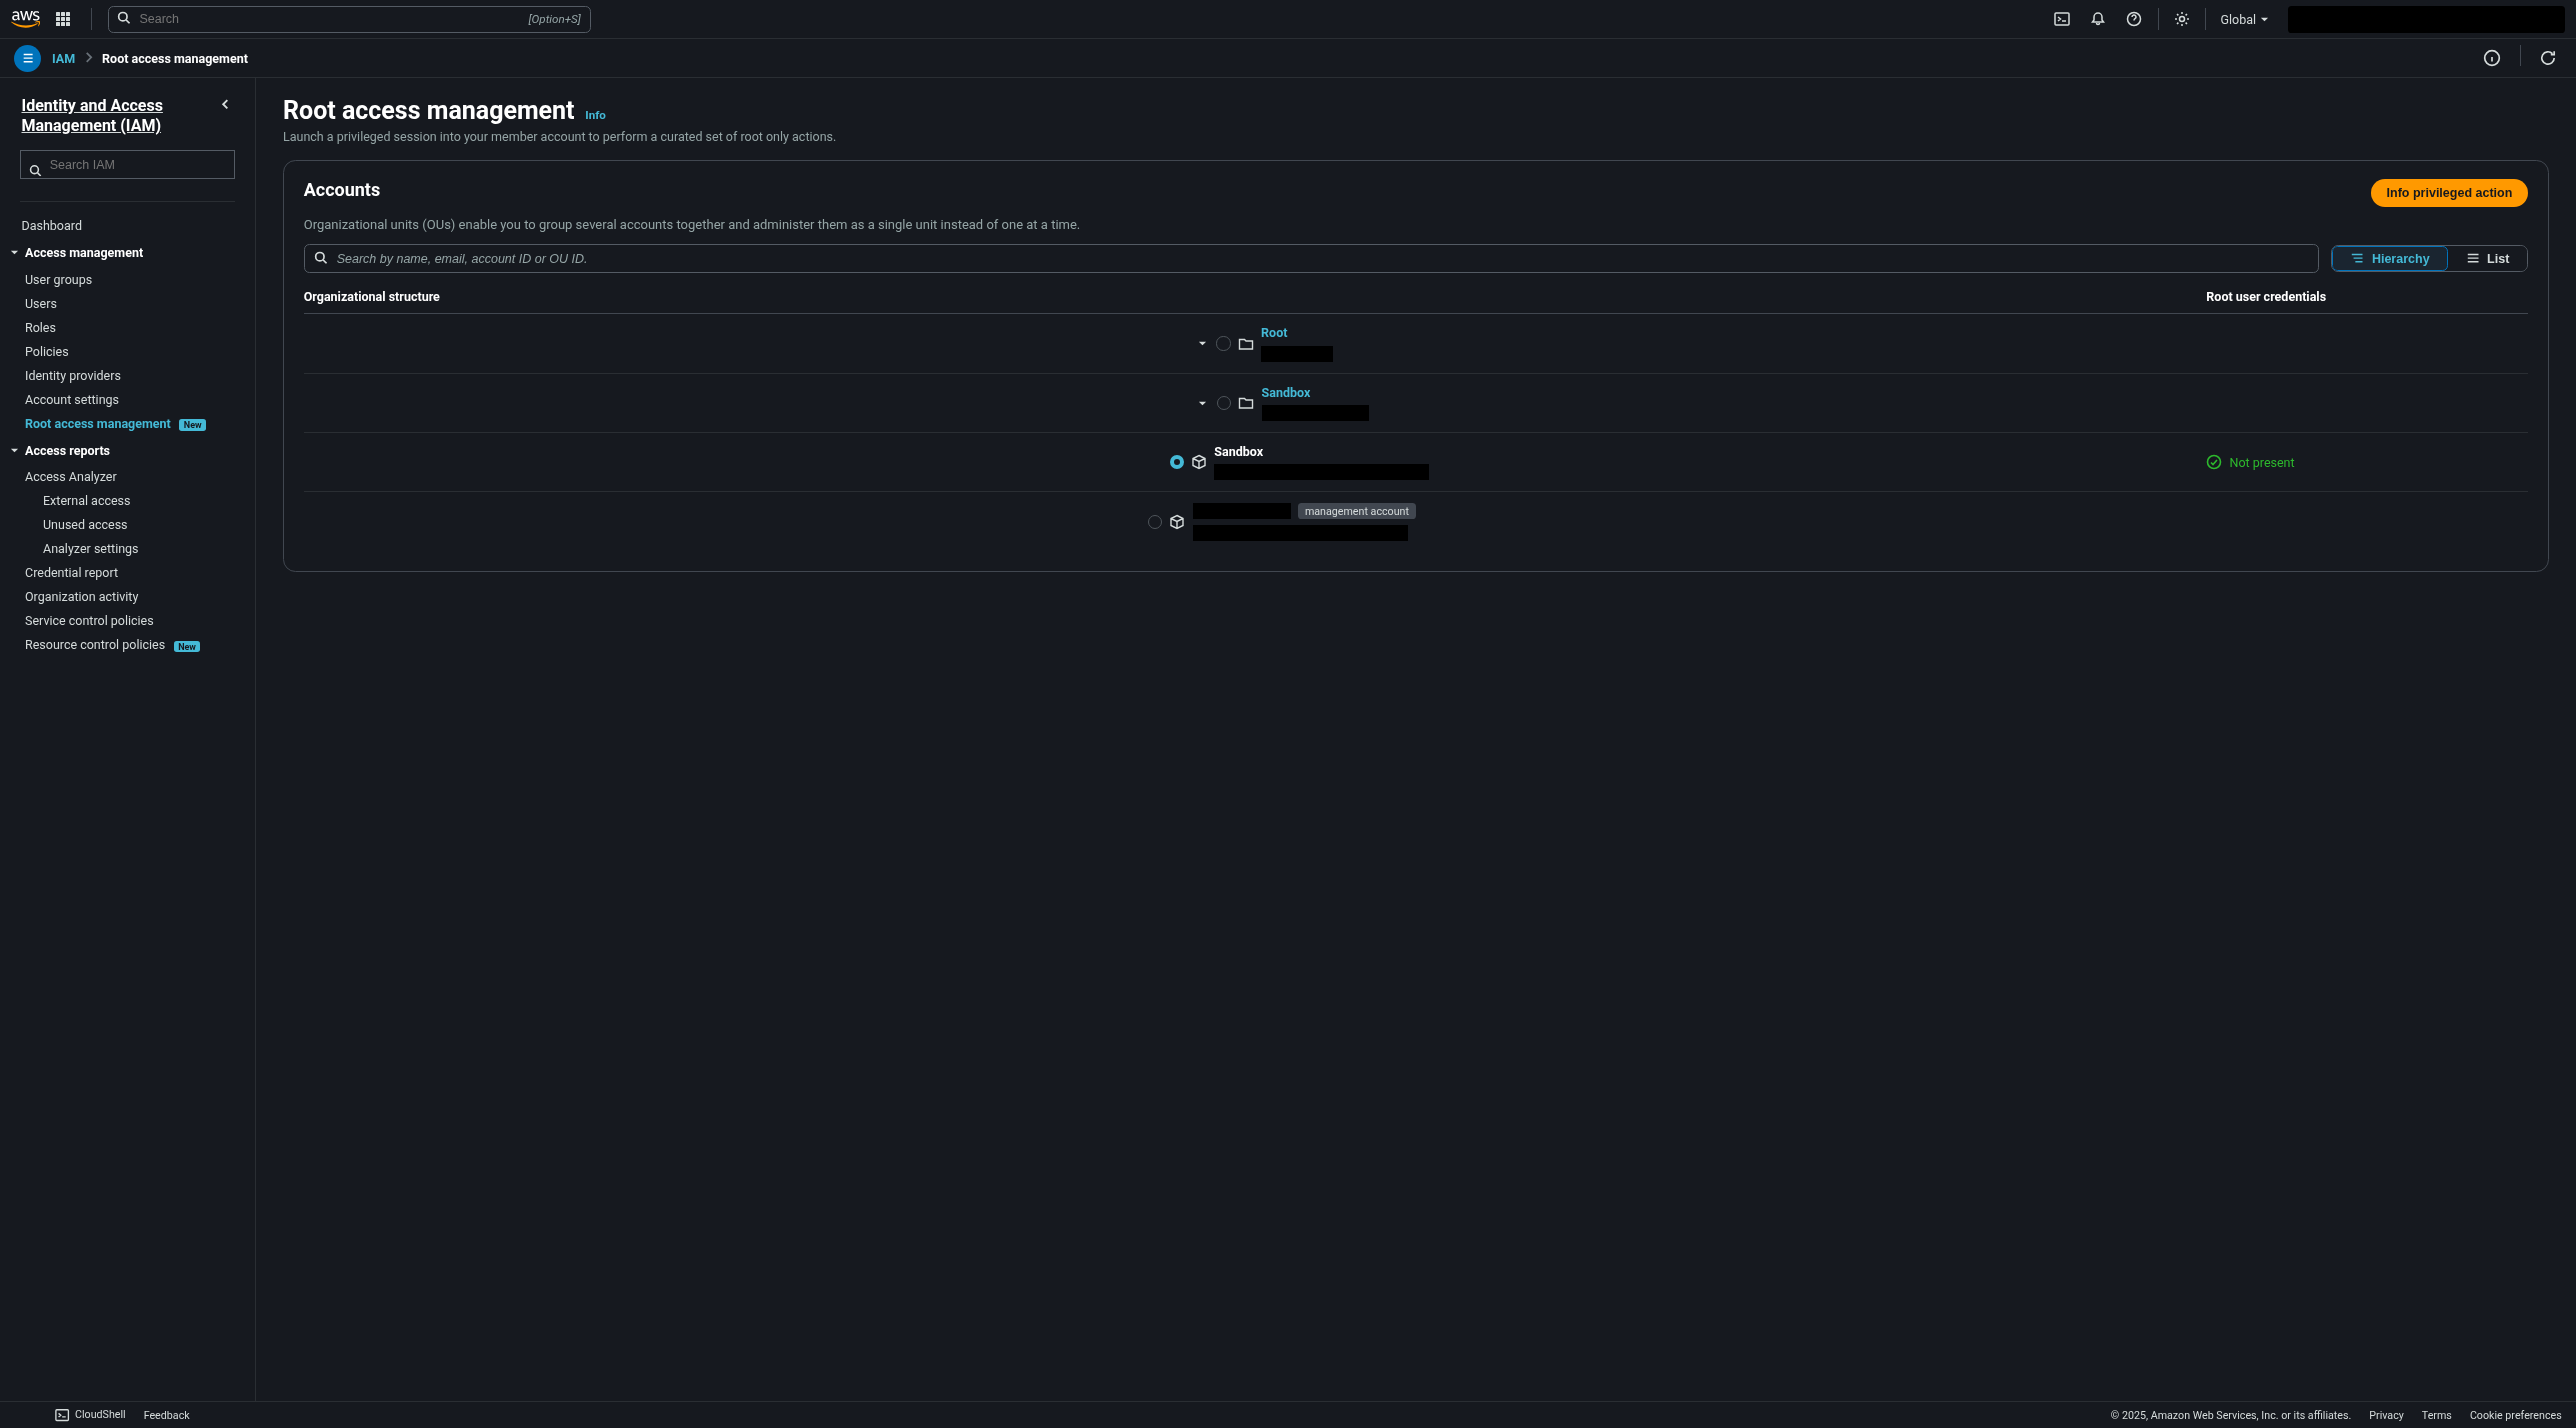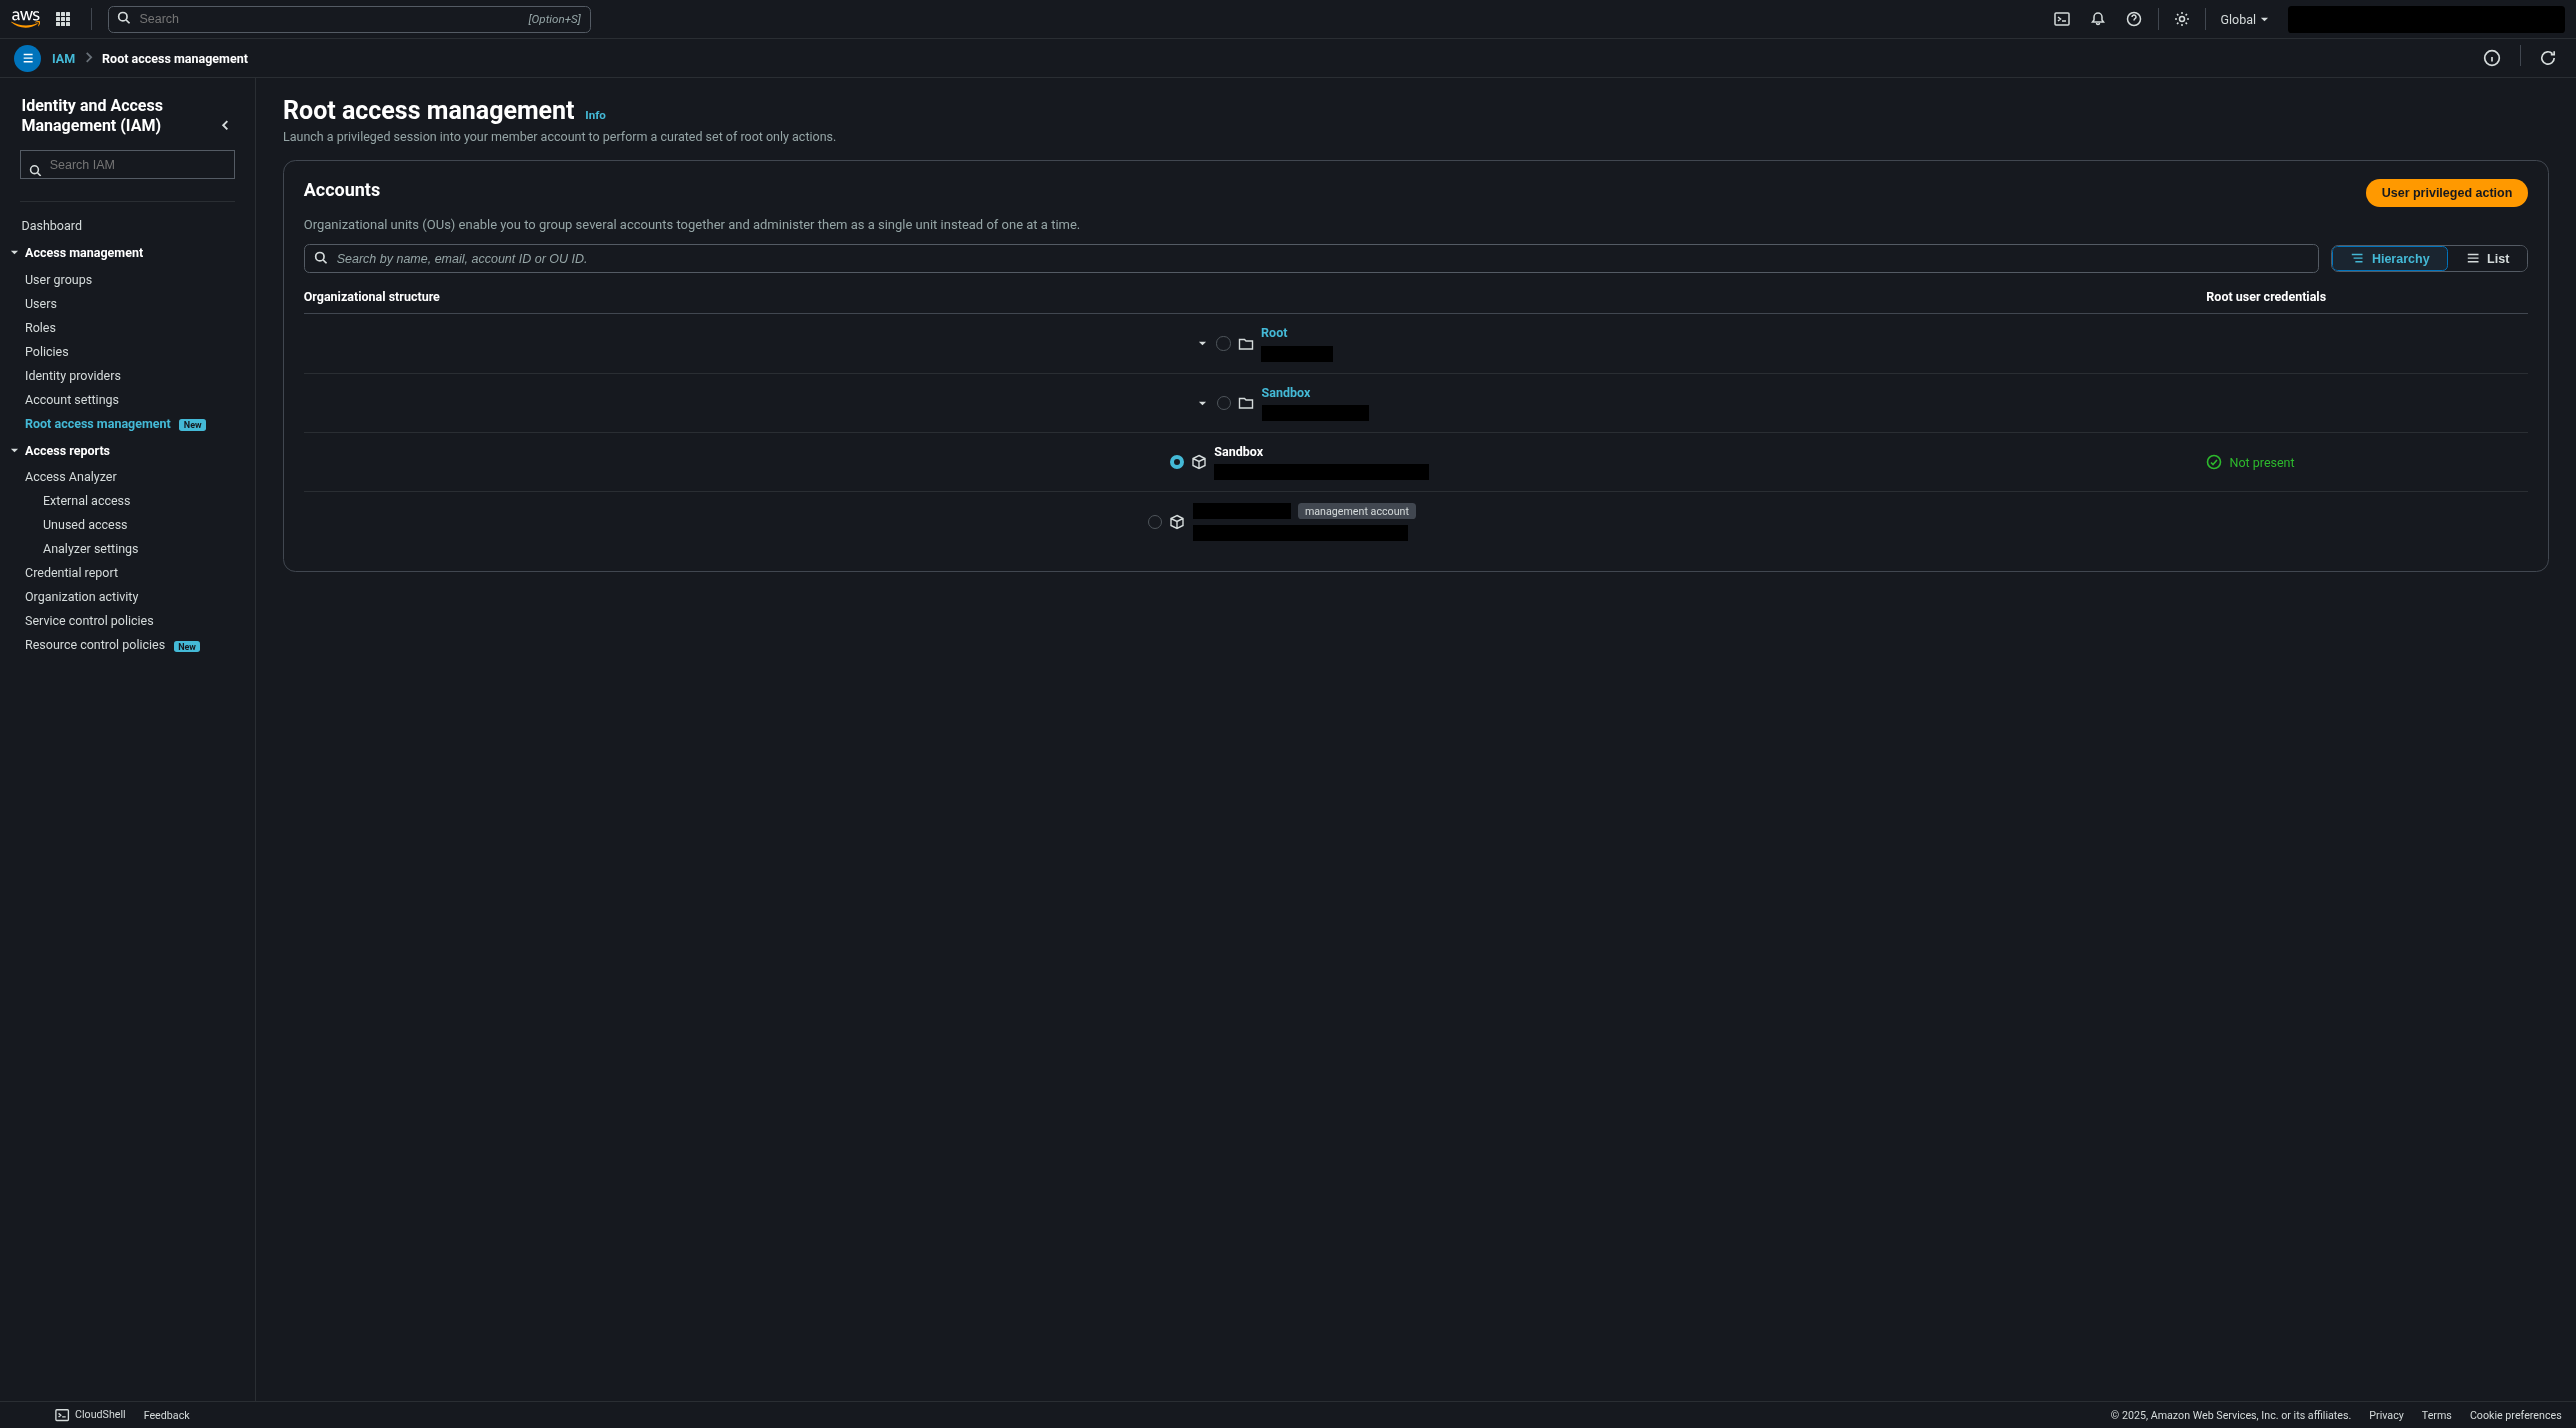--- a/index.html
+++ b/index.html
@@ -30,21 +30,21 @@
   .breadcrumbs a { color: #44b9d6; text-decoration: none; font-weight: 700; }
   .breadcrumb-chevron { color: #687078; }
   .breadcrumb-current { font-weight: 700; color: #fff; }
   .subnav-right { margin-left: auto; display: flex; gap: 10.7px; }
   .subnav-icon { width: 27px; height: 27px; display: flex; align-items: center; justify-content: center; cursor: pointer; color: #d5dbdb; }
   .subnav-vdivider { width: 0.9px; height: 21.5px; background: #414750; margin: 0 3.6px; }
 
   
   .layout { flex: 1; display: flex; overflow: hidden; }
   .sidebar { width: 256px; border-right: 0.9px solid #2a2e33; display: flex; flex-direction: column; padding: 18px 0; overflow-y: auto; }
-  .sidebar-header { display: flex; align-items: flex-end; padding: 0 21.5px 14.3px; }
+  .sidebar-header { display: flex; align-items: flex-start; padding: 0 21.5px 14.3px; text-decoration: underline; }
   .sidebar-title { font-size: 16px; font-weight: 700; line-height: 1.25; color: #fff; flex: 1; }
   .collapse-btn { cursor: pointer; color: #d5dbdb; padding: 1.8px; }
   .sidebar-search { padding: 0 19.7px 14.3px; position: relative; }
   .sidebar-search input { width: 100%; height: 29px; background: #16191f; border: 0.9px solid #545b64; border-radius: 0; padding: 0 9px 0 29px; color: #d5dbdb; font-size: 12.5px; }
   .sidebar-search .srch-icon { position: absolute; left: 29px; top: 50%; transform: translateY(-50%); color: #d5dbdb; }
   .sidebar-divider { height: 0.9px; background: #2a2e33; margin: 7.2px 19.7px 10.7px; }
   .nav-item { padding: 5.4px 21.5px; cursor: pointer; color: #d5dbdb; }
   .nav-section { display: flex; align-items: center; padding: 7.2px 10.7px 7.2px 7.2px; cursor: pointer; font-weight: 700; color: #fff; gap: 3.6px; }
   .nav-section .caret { width: 14.3px; display: flex; justify-content: center; }
   .nav-sub { padding: 4.5px 21.5px 4.5px 25px; cursor: pointer; color: #d5dbdb; }
@@ -289,21 +289,21 @@
       <span class="info-link">Info</span>
     </div>
     <div class="page-desc">Launch a privileged session into your member account to perform a curated set of root only actions.</div>
 
     <div class="panel">
       <div class="panel-header">
         <div>
           <div class="panel-title">Accounts</div>
           <div class="panel-desc">Organizational units (OUs) enable you to group several accounts together and administer them as a single unit instead of one at a time.</div>
         </div>
-        <button class="primary-btn">User privileged action</button>
+        <button class="primary-btn">Info privileged action</button>
       </div>
 
       <div class="panel-controls">
         <div class="panel-search">
           <span class="srch-icon">
             <svg width="13.4" height="13.4" viewBox="0 0 16 16" fill="none" stroke="#d5dbdb" stroke-width="2">
                 <circle cx="7" cy="7" r="5"></circle>
                 <path d="M11 11l4 4"></path>
               </svg>
           </span>

